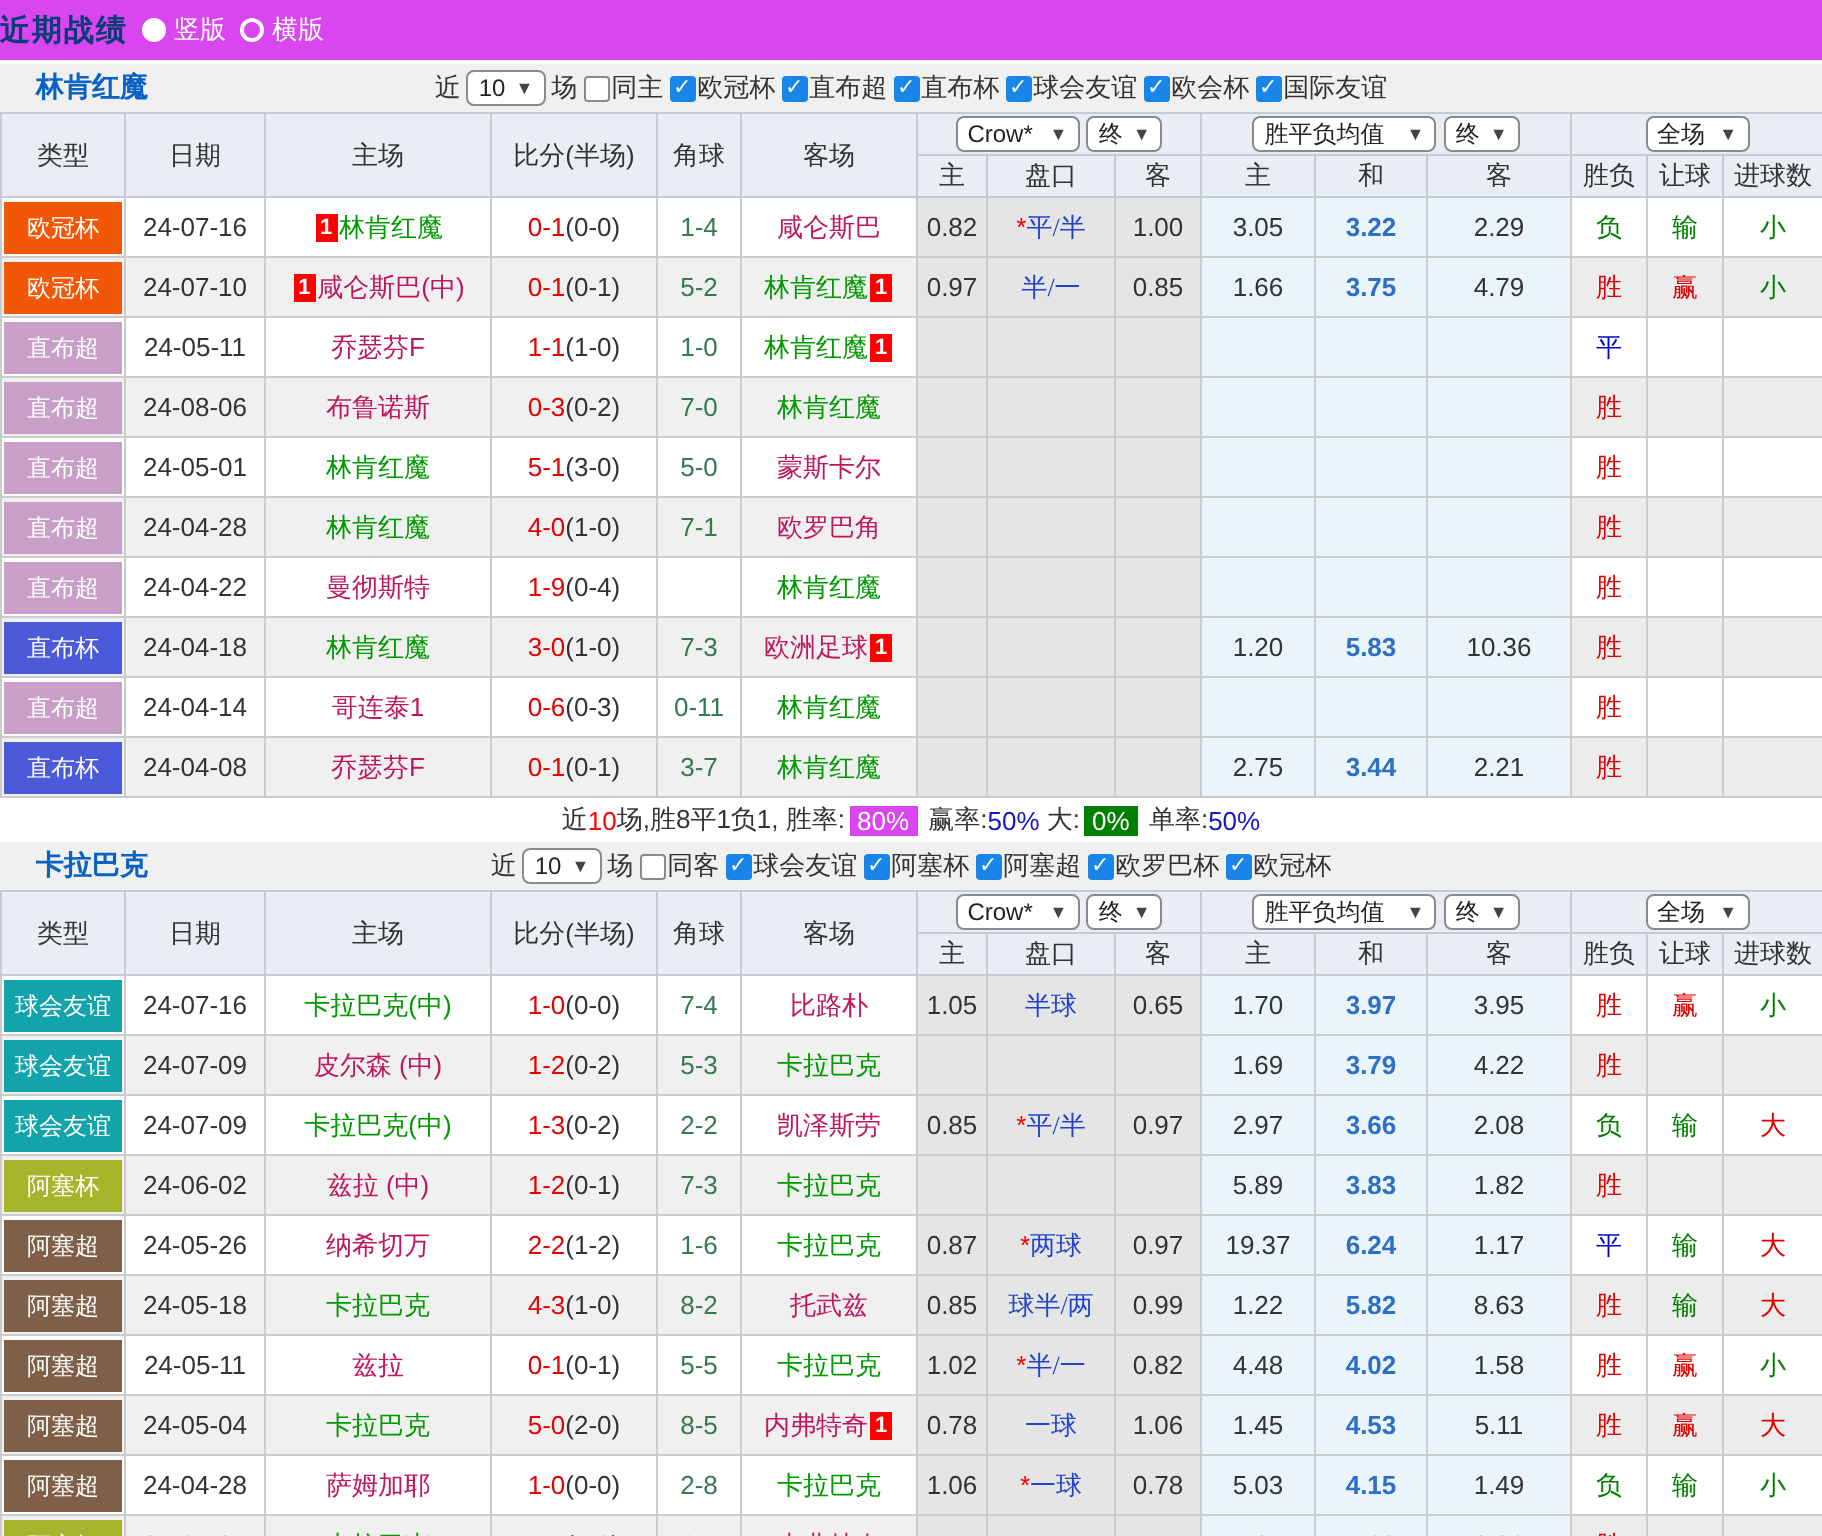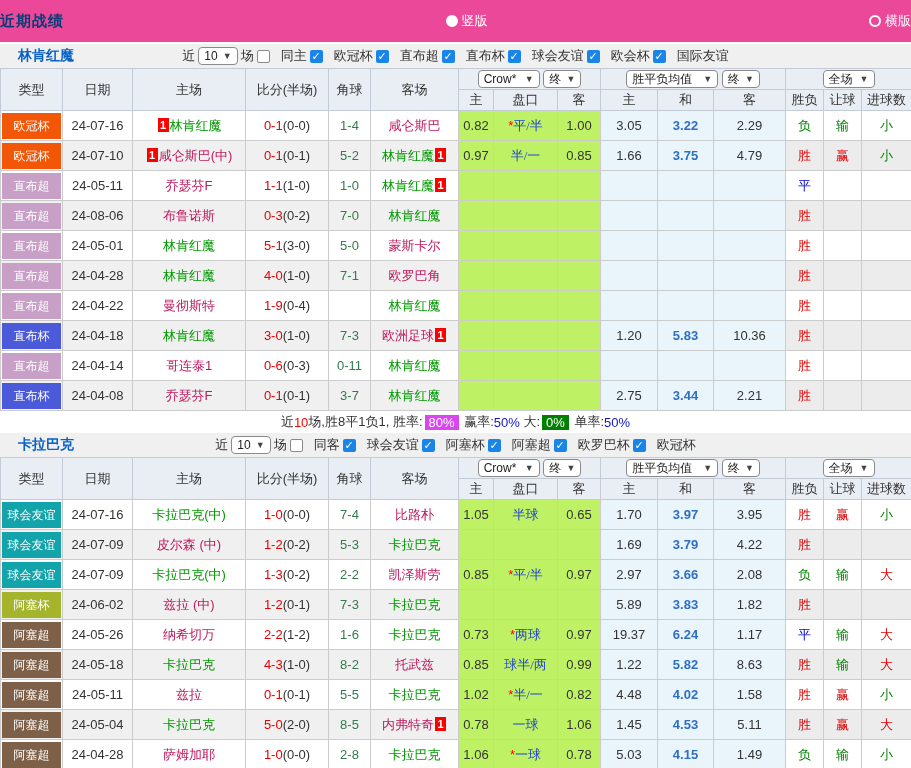--- a/index.html
+++ b/index.html
@@ -1,42 +1,42 @@
 <!DOCTYPE html>
 <html><head>
 <meta charset="utf-8">
 <style>
   html,body{margin:0;padding:0;}
   body{
     width:911px;height:768px;overflow:hidden;background:#fff;
     font-family:"Liberation Sans","DejaVu Sans",sans-serif;font-size:13px;color:#333;
   }
   
-  .topbar{height:42px;background:#ec4899;display:flex;align-items:center;justify-content:space-between;gap:7px;}
+  .topbar{height:30px;background:#d946ef;display:flex;align-items:center;justify-content:flex-start;gap:7px;}
   .topbar .title{color:#0a3c78;font-weight:bold;font-size:15px;letter-spacing:1px;}
   .topbar label{color:#fff;font-size:13px;display:inline-flex;align-items:center;gap:4px;cursor:pointer;}
   .radio{width:12px;height:12px;border-radius:50%;border:2px solid #fff;box-sizing:border-box;display:inline-block;}
   .radio.checked{background:#fff;}
   
   .section:first-child .filterbar{margin-top:2px;}
   .filterbar{height:24px;background:#f0f0f0;position:relative;display:flex;align-items:center;justify-content:center;white-space:nowrap;}
   .team-title{position:absolute;left:18px;color:#0a62c4;font-weight:bold;font-size:14px;}
   .filters{display:inline-flex;align-items:center;gap:3px;}
   .sel{display:inline-flex;align-items:center;justify-content:space-between;gap:5px;border:1px solid #8a8a8a;border-radius:4px;background:#fff;padding:0 5px;height:18px;font-size:12px;color:#222;cursor:pointer;box-sizing:border-box;}
   .sel .arr{font-size:9px;color:#444;}
   .cb{width:13px;height:13px;display:inline-block;border-radius:2px;box-sizing:border-box;vertical-align:-2px;cursor:pointer;}
   .cb.checked{background:#1a85e8;color:#fff;font-size:11px;line-height:13px;text-align:center;font-weight:bold;}
   .cb.un{background:#fff;border:1px solid #8a8a8a;}
-  .flbl{display:inline-flex;align-items:center;gap:11px;cursor:pointer;}
+  .flbl{display:inline-flex;align-items:center;gap:1px;cursor:pointer;}
   
   table{border-collapse:collapse;table-layout:fixed;width:911px;}
   thead td{background:#e9eef5;border:1px solid #c3ccd6;text-align:center;color:#333;font-size:13px;height:20px;padding:0;overflow:hidden;}
   tbody td{border:1px solid #ccc;text-align:center;height:29px;padding:0;overflow:hidden;white-space:nowrap;font-size:13px;background:#fff;}
   tr.alt td.main{background:#f0f0f0;}
-  td.ah{background:#bef264;}
+  td.ah{background:#e5e5e5;}
   td.eu{background:#e9f4fb;}
   td.res{background:#fff;}
   tr.alt td.res{background:#ececec;}
   .badge-league{display:block;margin:1px;height:26px;line-height:26px;color:#fff;font-size:12px;letter-spacing:0;}
   .b1{display:inline-block;background:#ff0000;color:#fff;font-size:11px;font-weight:bold;width:11px;height:14px;line-height:14px;text-align:center;vertical-align:1px;margin:0 1px;}
   .tg{color:#009900;cursor:pointer;}
   .tb{color:#be185d;cursor:pointer;}
   .score-main{color:#e60000;}
   .score-half{color:#333;}
   .corner{color:#337a4d;}
@@ -534,21 +534,21 @@
           </tr>
           <tr class="">
             <td class="main">
               <span class="badge-league" style="background:#7e6049">阿塞超</span>
             </td>
             <td class="main">24-05-26</td>
             <td class="main"><span class="tb">纳希切万</span></td>
             <td class="main"><span class="score-main">2-2</span><span class="score-half">(1-2)</span></td>
             <td class="main corner">1-6</td>
             <td class="main"><span class="tg">卡拉巴克</span></td>
-            <td class="ah ahv">0.73</td>
+            <td class="ah ahv">0.87</td>
             <td class="ah"><span class="star">*</span><span class="ah-line">两球</span></td>
             <td class="ah ahv">0.97</td>
             <td class="eu">19.37</td>
             <td class="eu eu-d">6.24</td>
             <td class="eu">1.17</td>
             <td class="res"><span class="c-b">平</span></td>
             <td class="res"><span class="c-g">输</span></td>
             <td class="res"><span class="c-r">大</span></td>
           </tr>
           <tr class="alt">

